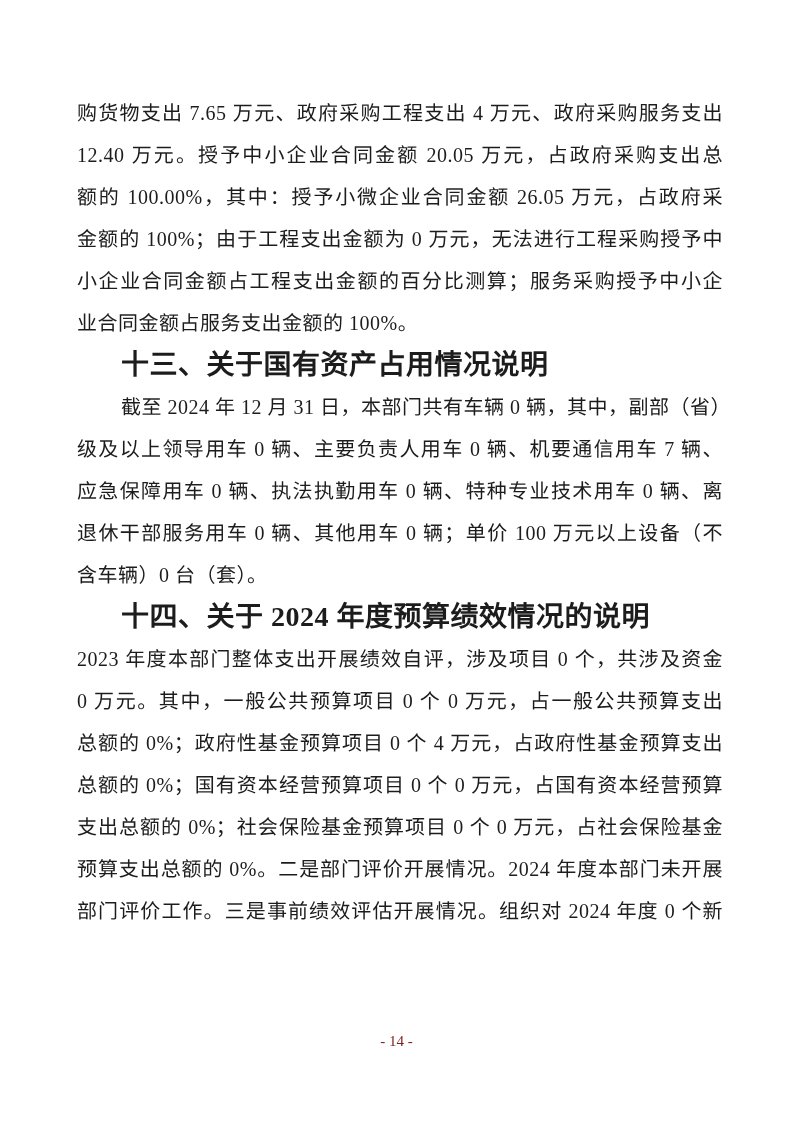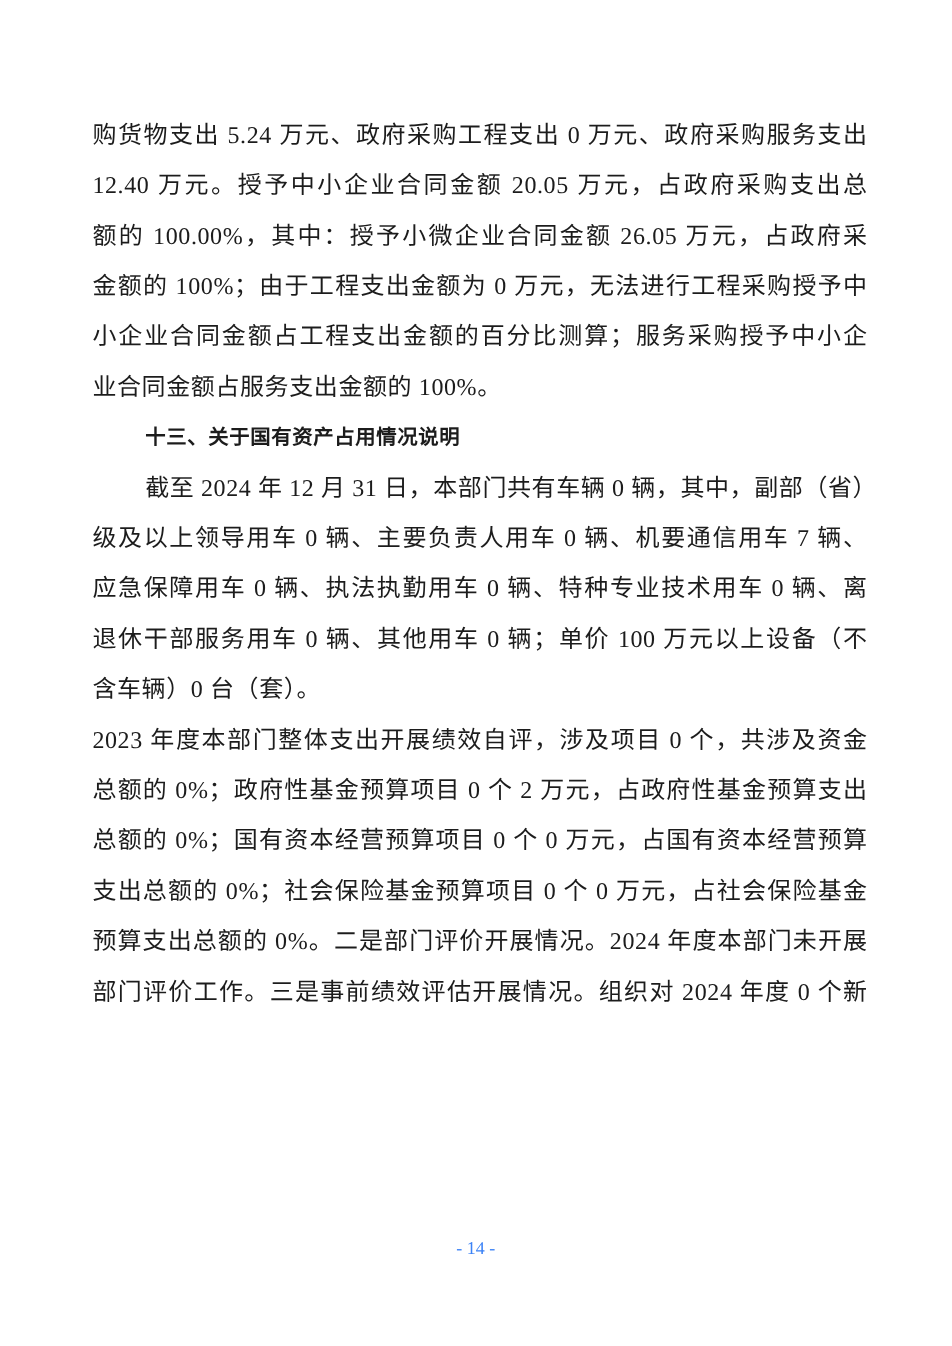--- a/index.html
+++ b/index.html
@@ -36,58 +36,60 @@
   .line.left {
     text-align: right;
     text-align-last: left;
   }
   .line.indent {
     text-indent: 44px;
   }
   .line.heading {
     font-family: Liberation Serif, serif;
     font-weight: 700;
-    font-size: 17px;
+    font-size: 28px;
     text-indent: 44px;
     text-align: center;
     text-align-last: left;
   }
   .bold-run {
     font-family: "Liberation Sans", "DejaVu Sans", sans-serif;
     font-weight: 700;
   }
   .footer {
     position: absolute;
     top: 1033px;
     left: 0;
     width: 100%;
     text-align: center;
     font-size: 15px;
-    color: #3b82f6;
+    color: #7f1d1d;
     font-family: "Liberation Serif", "DejaVu Serif", serif;
   }
 </style>
 </head>
 <body>
 
 <div class="page">
   <div class="content" id="doc-lines">
-      <div class="line justify">购货物支出 5.24 万元、政府采购工程支出 0 万元、政府采购服务支出</div>
+      <div class="line justify">购货物支出 7.65 万元、政府采购工程支出 4 万元、政府采购服务支出</div>
       <div class="line justify">12.40 万元。授予中小企业合同金额 20.05 万元，占政府采购支出总</div>
       <div class="line justify">额的 100.00%，其中：授予小微企业合同金额 26.05 万元，占政府采</div>
       <div class="line justify">金额的 100%；由于工程支出金额为 0 万元，无法进行工程采购授予中</div>
       <div class="line justify">小企业合同金额占工程支出金额的百分比测算；服务采购授予中小企</div>
       <div class="line left">业合同金额占服务支出金额的 100%。</div>
       <div class="line heading">十三、关于国有资产占用情况说明</div>
       <div class="line justify indent">截至 2024 年 12 月 31 日，本部门共有车辆 0 辆，其中，副部（省）</div>
       <div class="line justify">级及以上领导用车 0 辆、主要负责人用车 0 辆、机要通信用车 7 辆、</div>
       <div class="line justify">应急保障用车 0 辆、执法执勤用车 0 辆、特种专业技术用车 0 辆、离</div>
       <div class="line justify">退休干部服务用车 0 辆、其他用车 0 辆；单价 100 万元以上设备（不</div>
       <div class="line left">含车辆）0 台（套）。</div>
+      <div class="line heading">十四、关于 2024 年度预算绩效情况的说明</div>
       <div class="line justify">2023 年度本部门整体支出开展绩效自评，涉及项目 0 个，共涉及资金</div>
-      <div class="line justify">总额的 0%；政府性基金预算项目 0 个 2 万元，占政府性基金预算支出</div>
+      <div class="line justify">0 万元。其中，一般公共预算项目 0 个 0 万元，占一般公共预算支出</div>
+      <div class="line justify">总额的 0%；政府性基金预算项目 0 个 4 万元，占政府性基金预算支出</div>
       <div class="line justify">总额的 0%；国有资本经营预算项目 0 个 0 万元，占国有资本经营预算</div>
       <div class="line justify">支出总额的 0%；社会保险基金预算项目 0 个 0 万元，占社会保险基金</div>
       <div class="line justify">预算支出总额的 0%。二是部门评价开展情况。2024 年度本部门未开展</div>
       <div class="line justify">部门评价工作。三是事前绩效评估开展情况。组织对 2024 年度 0 个新</div>
     </div>
   <div class="footer">- 14 -</div>
 </div>
 
 </body></html>

